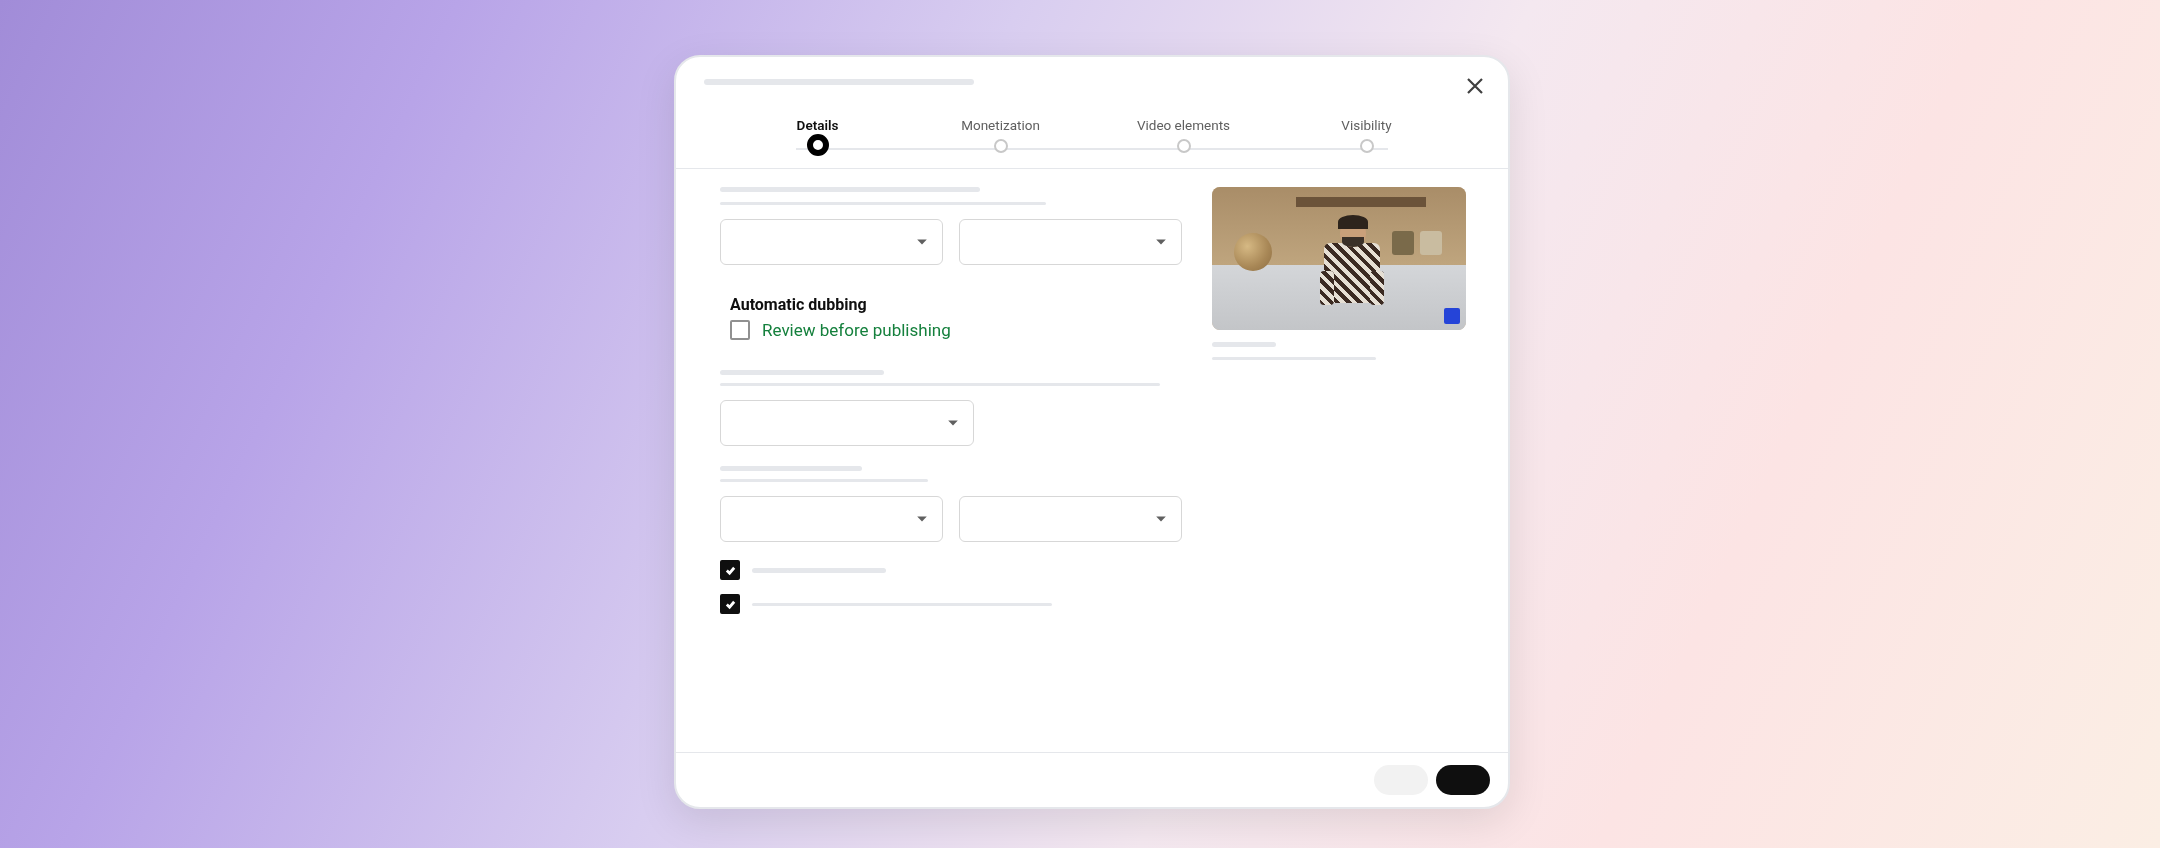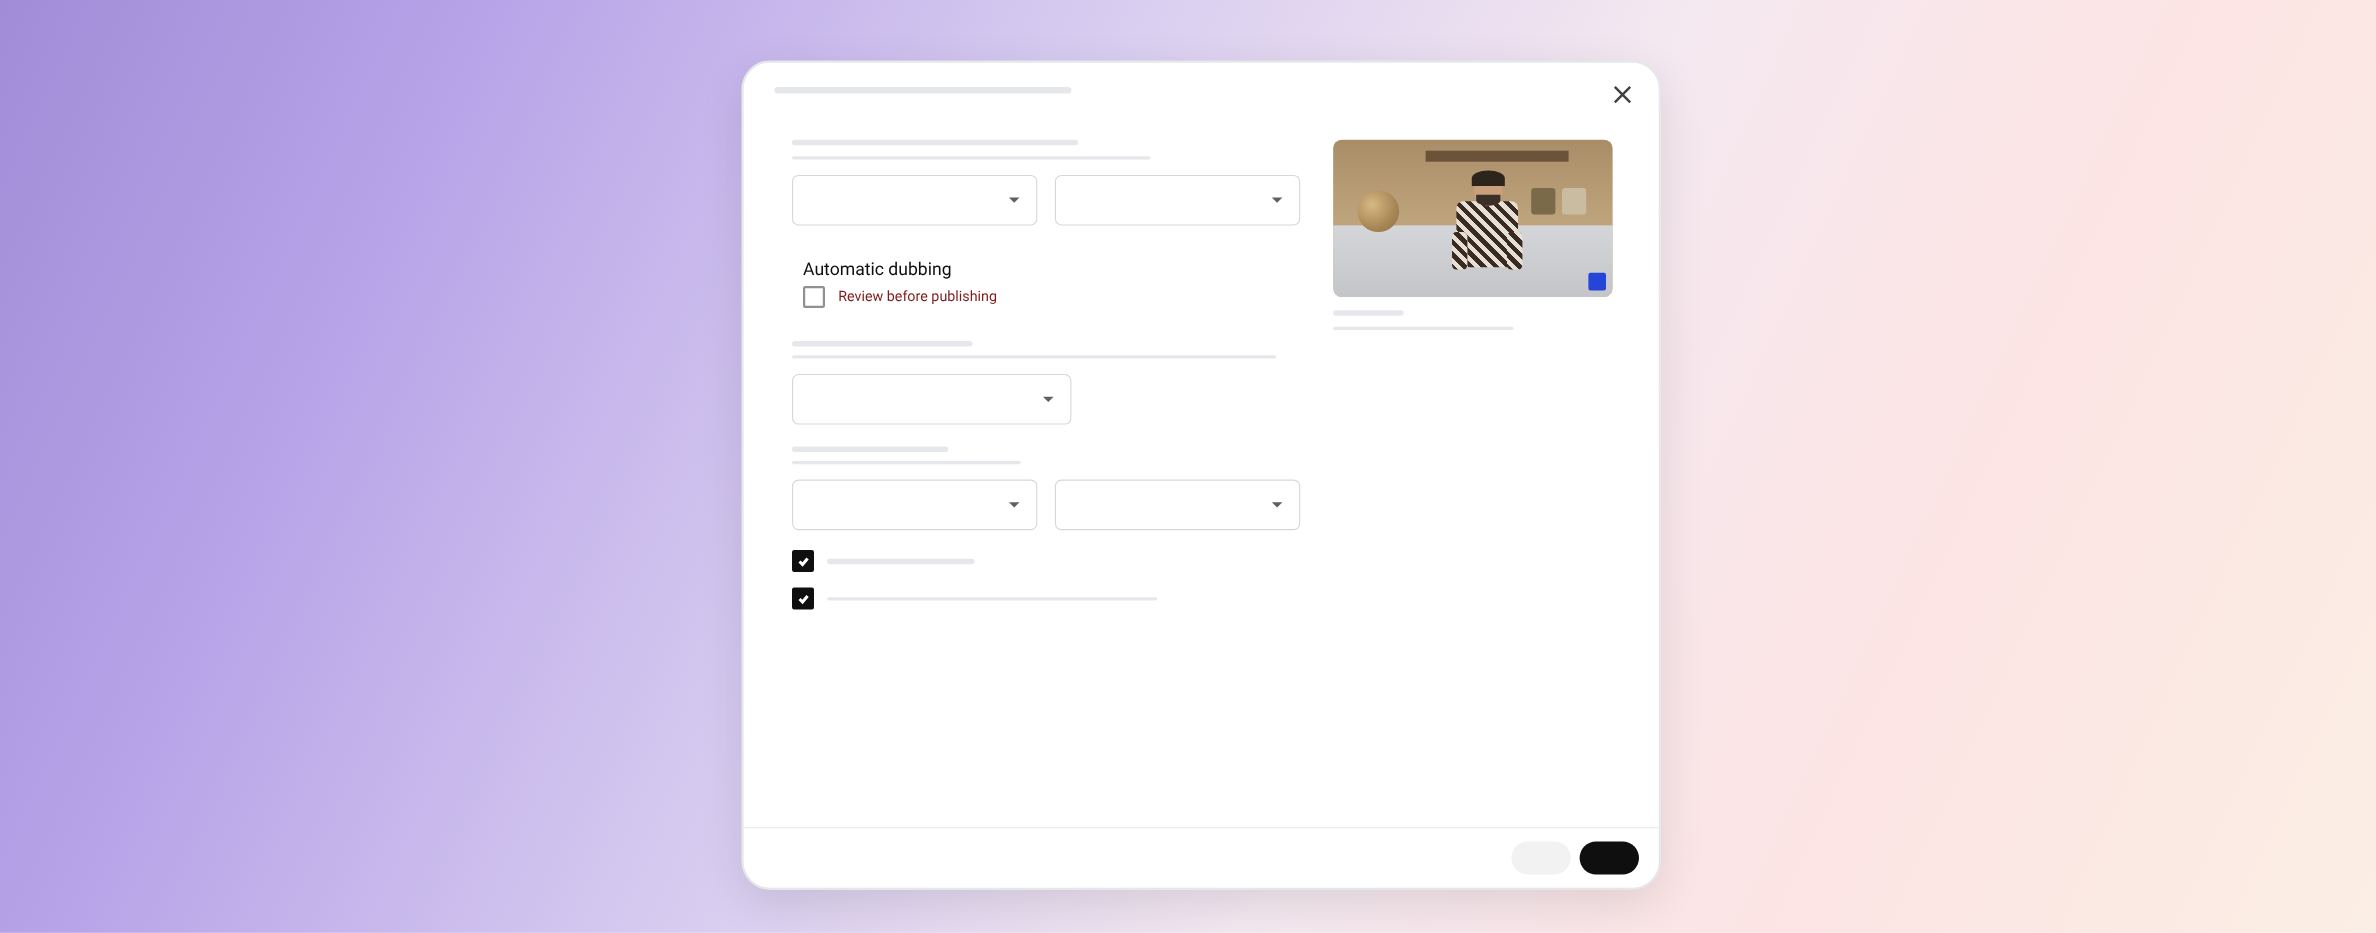--- a/index.html
+++ b/index.html
@@ -19,27 +19,27 @@
 .body{display:flex;flex:1;overflow:hidden}
 .main{flex:1;padding:18px 30px 8px 44px;overflow-y:auto}
 .side{width:276px;padding:18px 20px 0 0}
 .skel{background:#e5e7eb;border-radius:3px}
 .skel-line{height:5px}
 .select-box{height:44px;border:1px solid #d7d7d7;border-radius:6px;display:flex;align-items:center;justify-content:flex-end;padding:0 14px;cursor:pointer}
 .select-box svg{width:12px;height:12px;fill:#606060}
 .row{display:flex;gap:16px}
 .highlight{position:relative;margin:14px -12px 14px -12px;padding:16px 22px;border-radius:16px;background:#fff}
 .highlight::before{content:"";position:absolute;inset:-6px;border-radius:20px;background:linear-gradient(105deg,#b19cd9 0%,#b7a6e0 25%,#d5e86a 55%,#d2ee50 100%);z-index:-1}
-.h-title{font-size:16px;font-weight:400;color:#0f0f0f;margin:0 0 6px 0}
+.h-title{font-size:16px;font-weight:700;color:#0f0f0f;margin:0 0 6px 0}
 .h-desc{font-size:11.5px;color:#606060;line-height:1.45;margin:0 0 12px 0}
 .chk-row{display:flex;align-items:center;gap:12px}
 .chk{width:16px;height:16px;border:2px solid #909090;border-radius:2px;cursor:pointer;flex-shrink:0}
 .chk.checked{background:#0f0f0f;border-color:#0f0f0f;display:flex;align-items:center;justify-content:center}
 .chk.checked svg{width:11px;height:11px;stroke:#fff;stroke-width:3;fill:none}
-.chk-label{font-size:13px;color:#7f1d1d}
+.chk-label{font-size:17px;color:#15803d}
 .thumb{width:254px;height:143px;border-radius:8px;overflow:hidden;position:relative;margin-bottom:12px;background:#cdb89a}
 .thumb-badge{position:absolute;right:6px;bottom:6px;width:16px;height:16px;background:#2544d8;border-radius:2px}
 .thumb-scene{position:absolute;inset:0;overflow:hidden}
 .bg-upper{position:absolute;left:0;right:0;top:0;height:78px;background:linear-gradient(180deg,#a98d68 0%,#bfa57e 100%)}
 .shelf{position:absolute;right:40px;top:10px;width:130px;height:10px;background:#6b533a}
 .bg-lower{position:absolute;left:0;right:0;bottom:0;height:65px;background:linear-gradient(180deg,#d4d6d9 0%,#c3c5c8 100%)}
 .globe{position:absolute;left:22px;top:46px;width:38px;height:38px;border-radius:50%;background:radial-gradient(circle at 35% 35%,#d6b984 0%,#a88756 60%,#8c6d42 100%)}
 .person{position:absolute;left:110px;top:24px;width:60px;height:100px}
 .torso{position:absolute;left:2px;top:32px;width:56px;height:60px;border-radius:6px 6px 0 0;background:repeating-linear-gradient(45deg,#3b2a22 0 4px,#e6dfd4 4px 8px)}
 .arm-l{position:absolute;left:-2px;top:60px;width:14px;height:34px;background:repeating-linear-gradient(45deg,#3b2a22 0 4px,#e6dfd4 4px 8px);border-radius:4px}
@@ -65,20 +65,39 @@
 
   <div class="modal-header">
     <div class="title-skel skel"></div>
     <div class="close-btn">
       <svg viewBox="0 0 24 24">
           <path d="M5 5 L19 19 M19 5 L5 19"></path>
         </svg>
     </div>
   </div>
 
+  <div class="stepper">
+    <div class="line-seg" style="left:120px;right:120px"></div>
+    <div class="step active">
+      <div class="step-label">Details</div>
+      <div class="dot"></div>
+    </div>
+    <div class="step">
+      <div class="step-label">Monetization</div>
+      <div class="dot"></div>
+    </div>
+    <div class="step">
+      <div class="step-label">Video elements</div>
+      <div class="dot"></div>
+    </div>
+    <div class="step">
+      <div class="step-label">Visibility</div>
+      <div class="dot"></div>
+    </div>
+  </div>
 
   <div class="body">
     <div class="main">
 
       <div class="skel skel-line" style="width:260px;margin-bottom:10px"></div>
       <div class="skel skel-line" style="width:326px;height:3px;margin-bottom:14px"></div>
       <div class="row" style="margin-bottom:8px">
         <div class="select-box" style="flex:1">
           <svg viewBox="0 0 10 10">
               <path d="M1 3 L5 7 L9 3 Z"></path>

